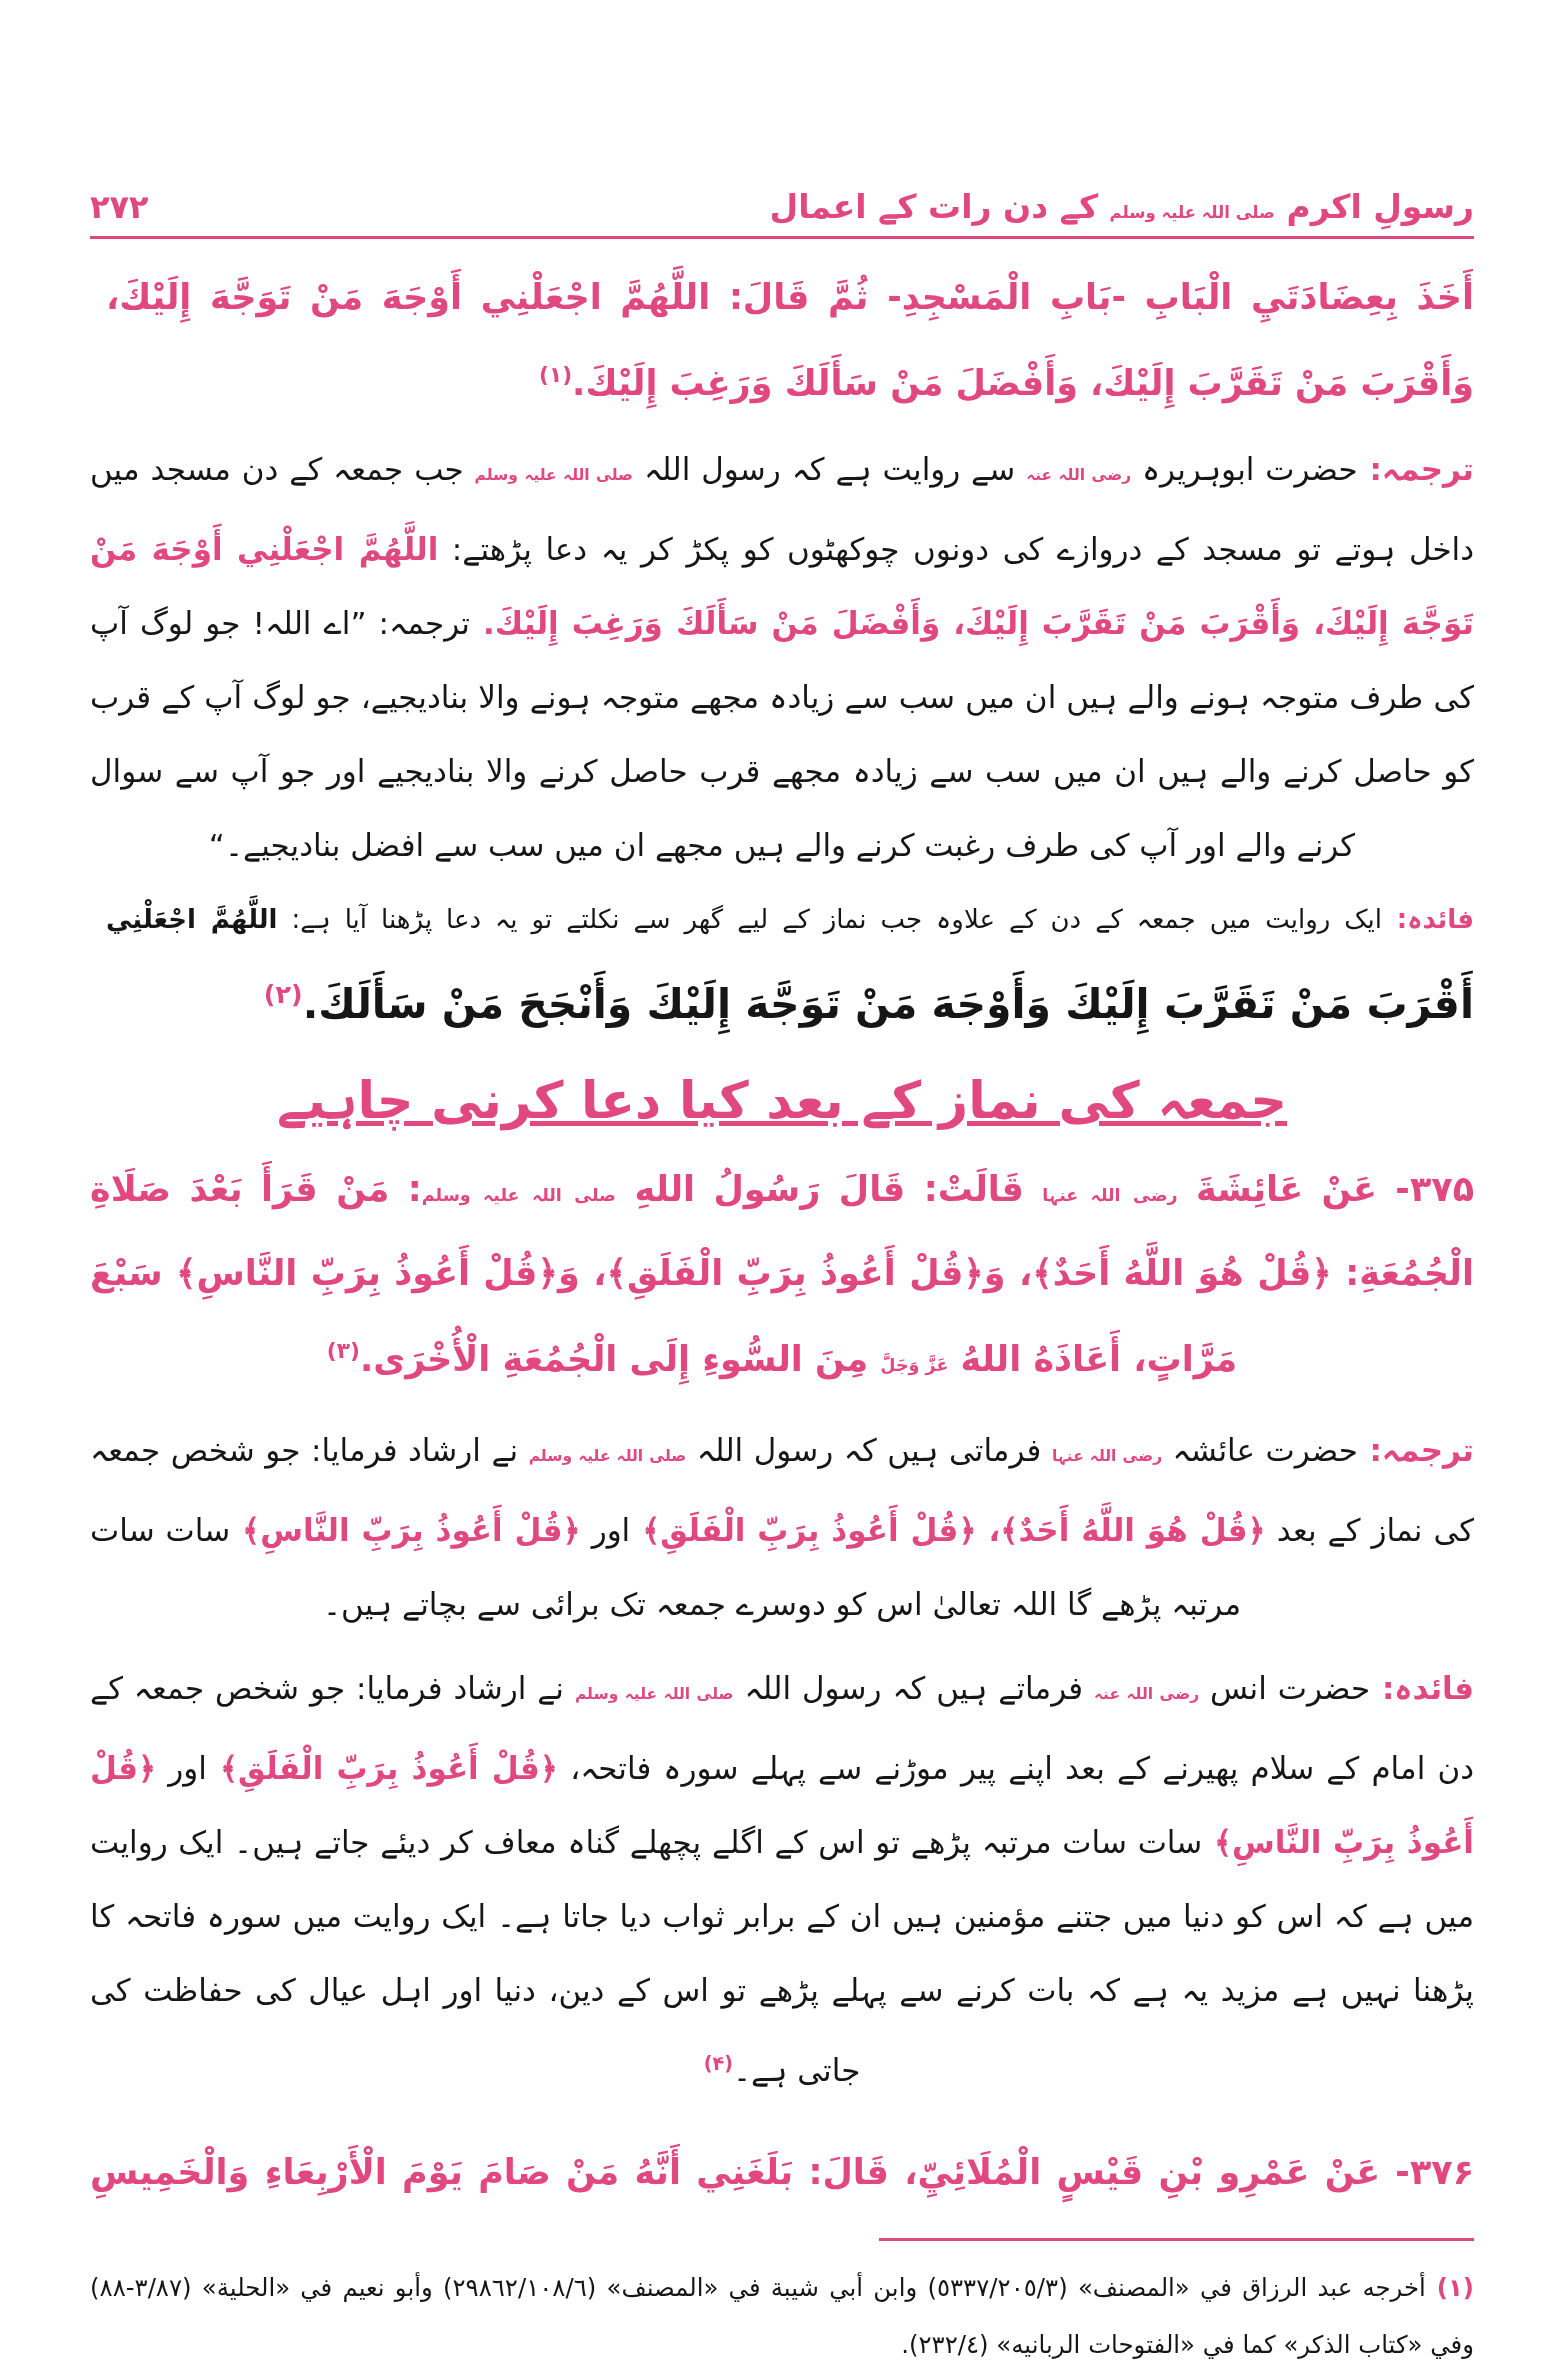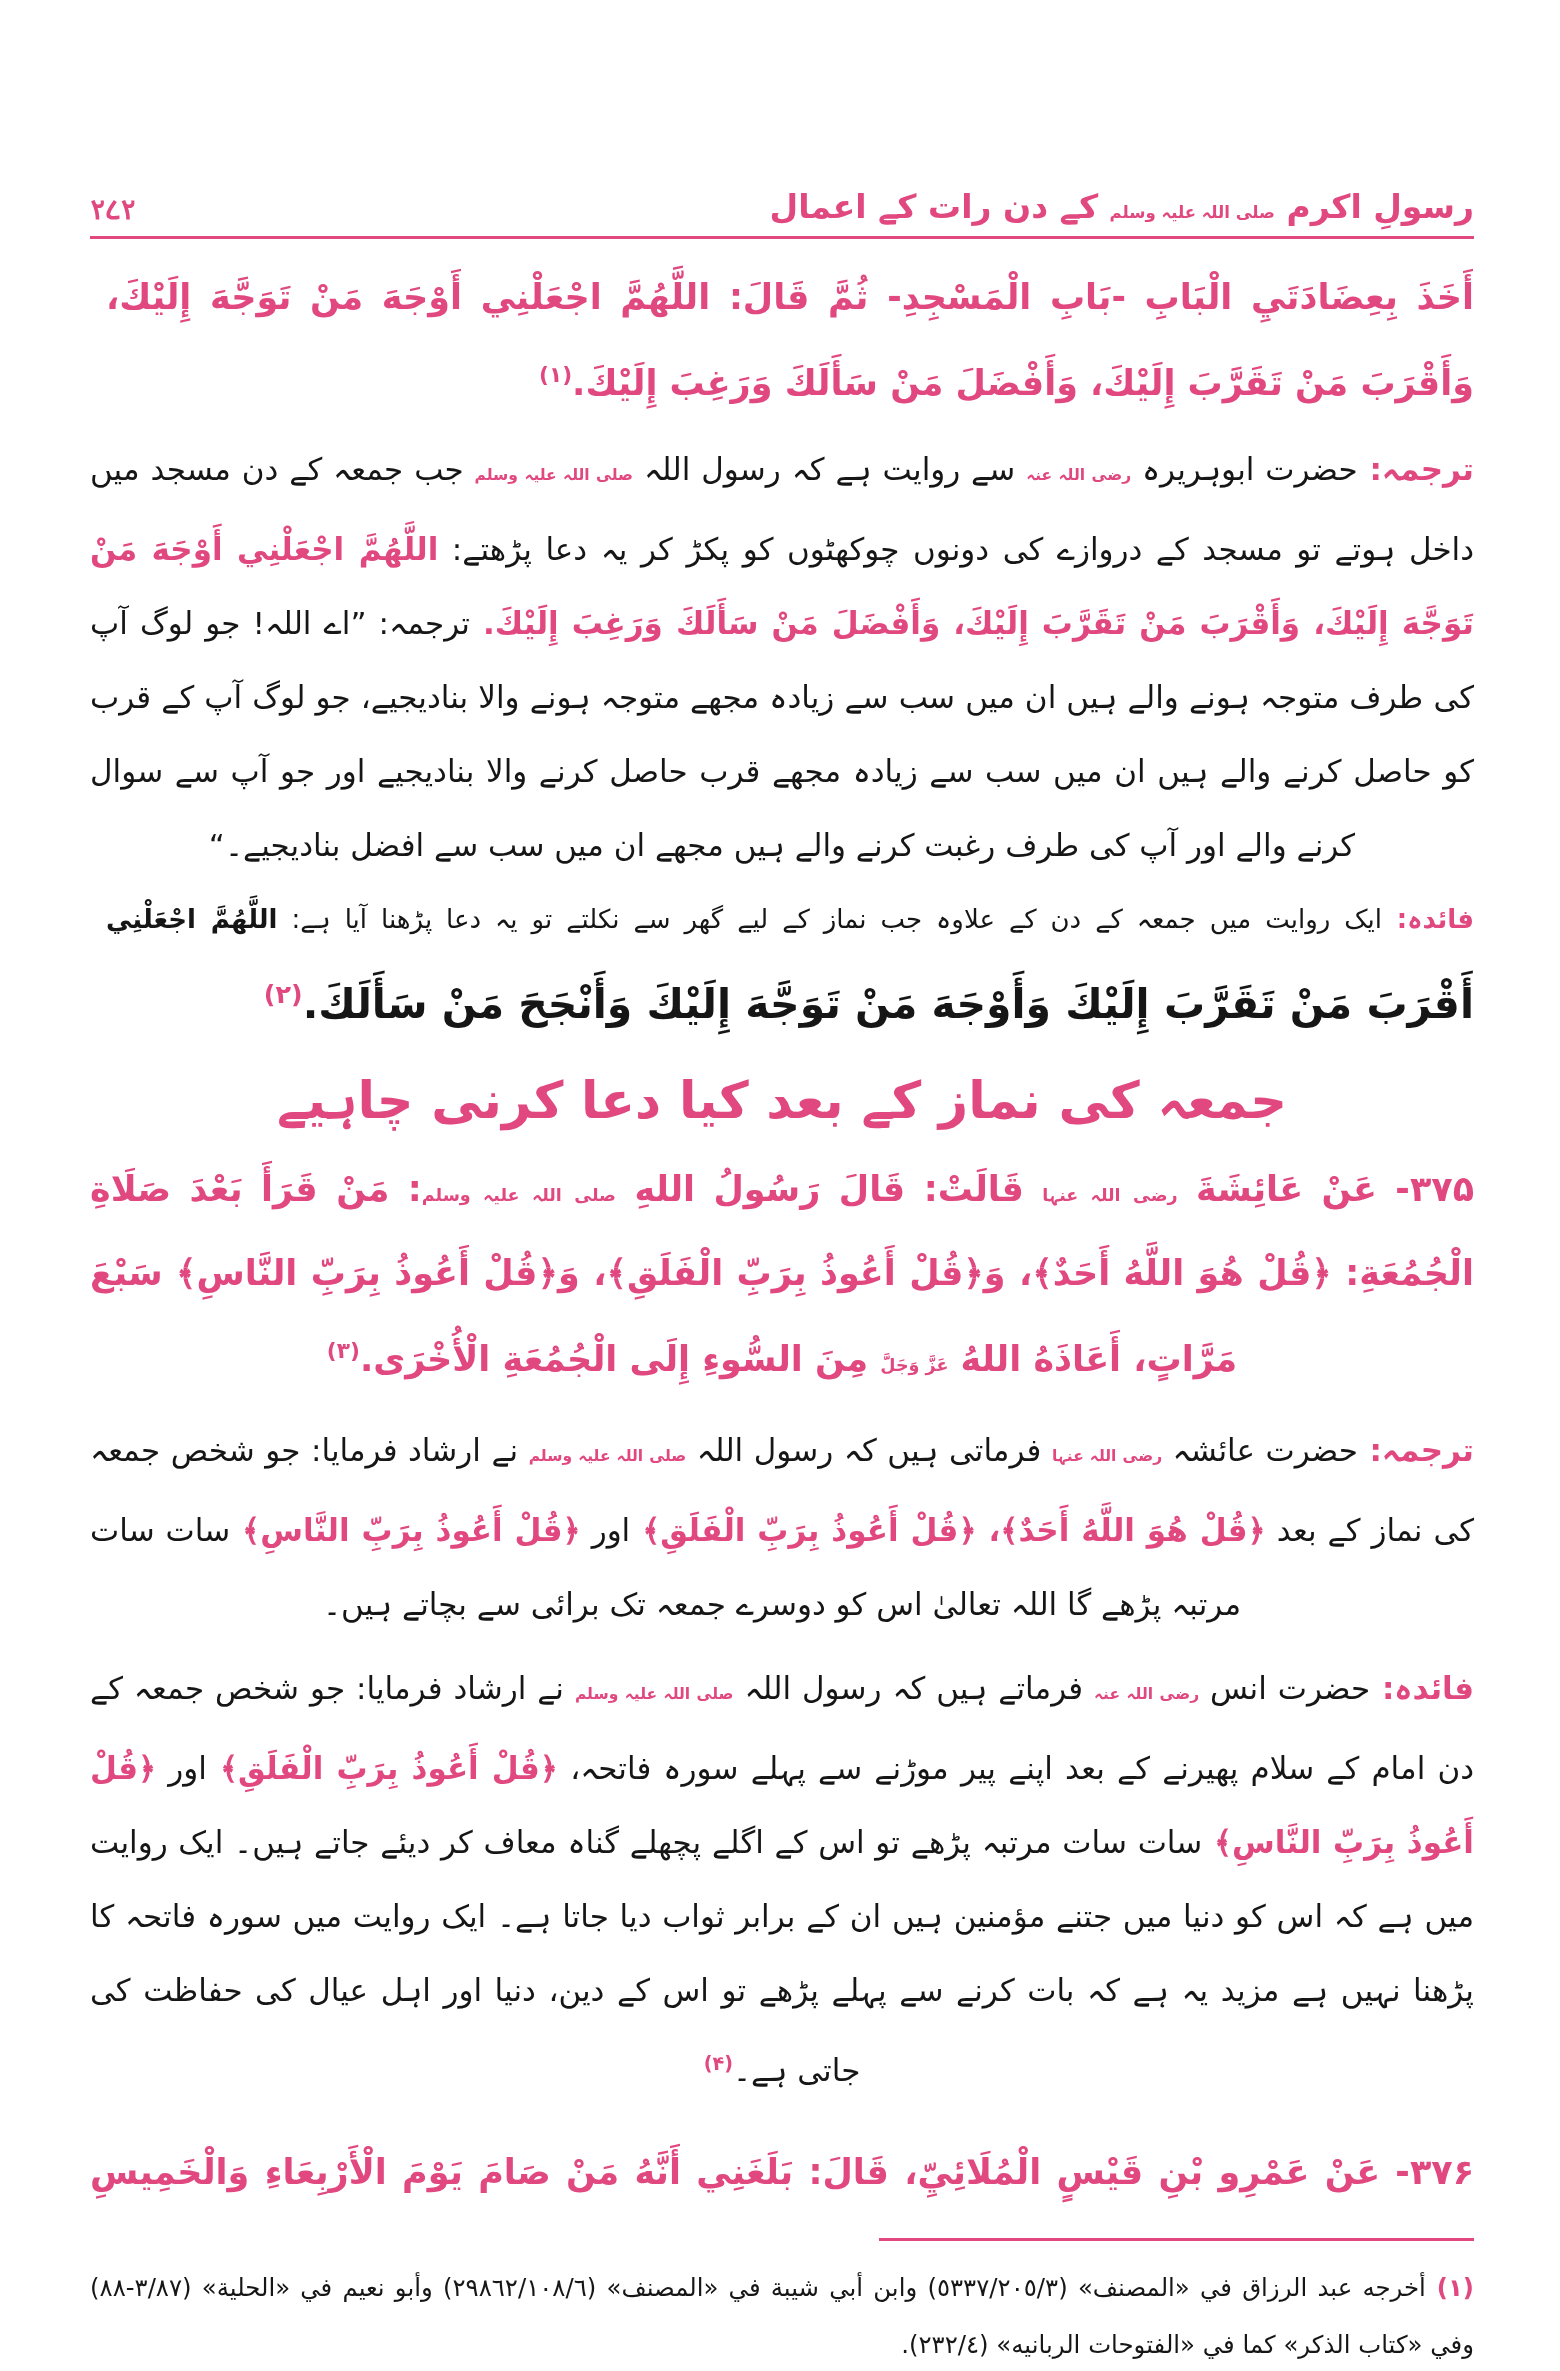--- a/index.html
+++ b/index.html
@@ -14,21 +14,21 @@
     box-sizing:border-box;
     padding:166px 86px 0 90px;
   }
   
   .pg-header{
     display:flex;justify-content:space-between;align-items:flex-end;
     font-size:33px;font-weight:700;color:var(--pink);
     min-height:60px;
   }
   .pg-title{letter-spacing:0; }
-  .pg-num{font-size:26px;font-family:Liberation Serif, serif;}
+  .pg-num{font-size:32px;}
   .header-rule{height:2.9px;background:var(--pink);margin-top:9.8px;}
   
   .ar-line,.arabic-para{
     font-size:35px;font-weight:700;color:var(--pink);
     line-height:78px;
   }
   .arabic-para{text-align:justify;text-align-last:center;margin:5.9px 0 0;}
   .arabic-para.one-line-justify{text-align-last:justify;margin-top:25px;}
   .arabic-block{margin-top:19.5px;}
   .justify-line{text-align:justify;text-align-last:justify;margin-left:16px;}
@@ -37,21 +37,21 @@
   .urdu-para{
     font-size:31px;line-height:74px;
     text-align:justify;text-align-last:center;
     margin:9.8px 0 0;
   }
   .urdu-line{font-size:26px;line-height:74px;}
   .ar-line-sm{font-size:41px;line-height:76px;font-weight:700;}
   
   .section-heading{
     font-size:51px;font-weight:700;color:var(--pink);
-    text-align:center;margin:25px 0 13.7px;line-height:70px;
+    text-align:center;margin:25px 0 13.7px;line-height:70px;text-decoration:underline;
   }
   
   .footnote-sep{width:595px;height:3.9px;background:var(--pink);margin:27px 0 17.6px;}
   .footnotes{
     font-size:24.4px;line-height:57px;
     text-align:justify;text-align-last:auto;
     margin:0;
   }
   
   .c-ink{color:var(--ink);}

